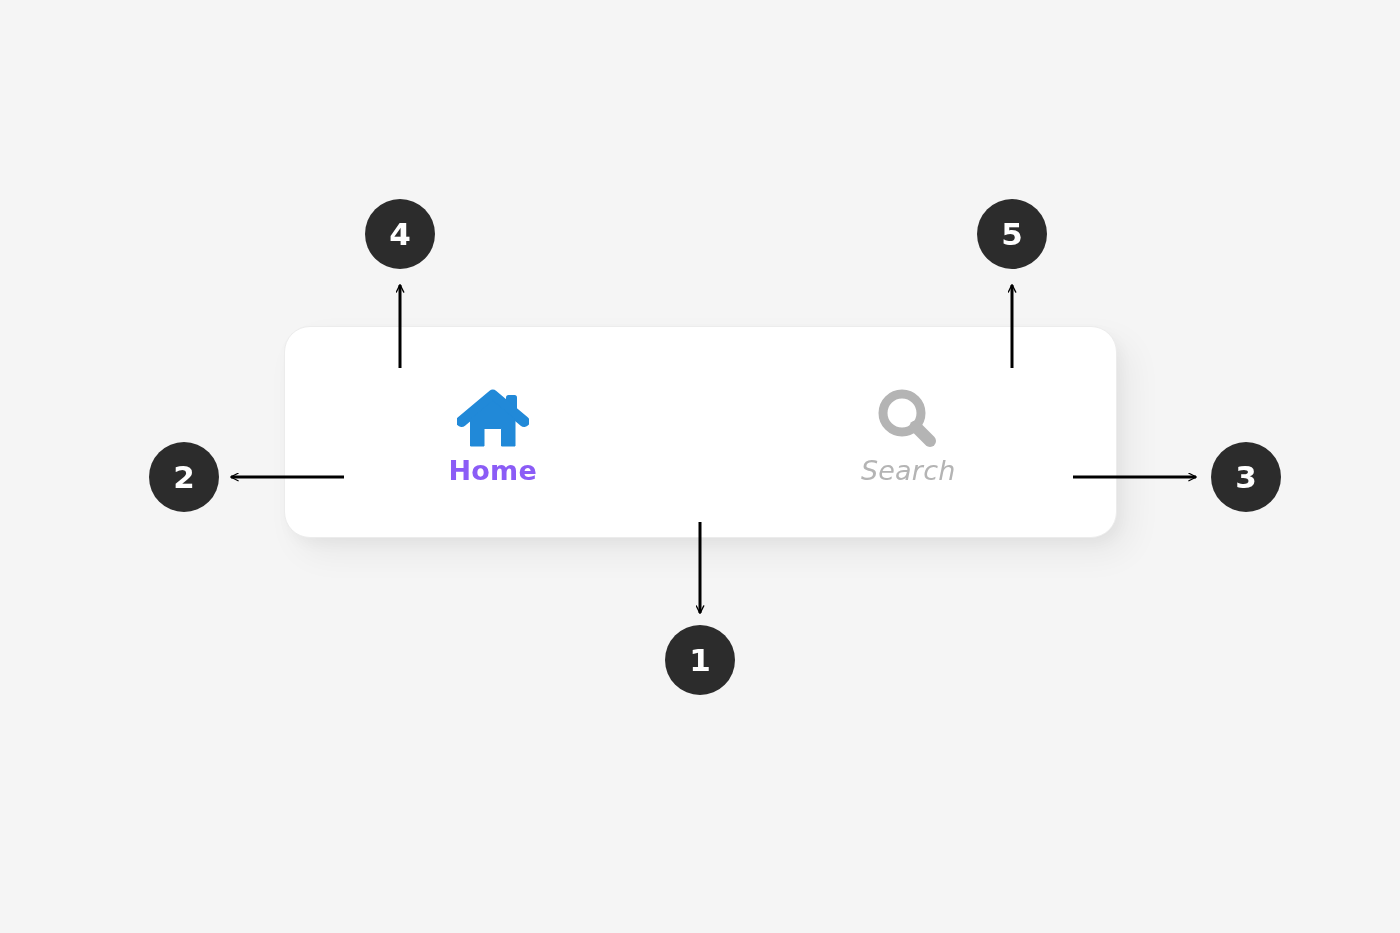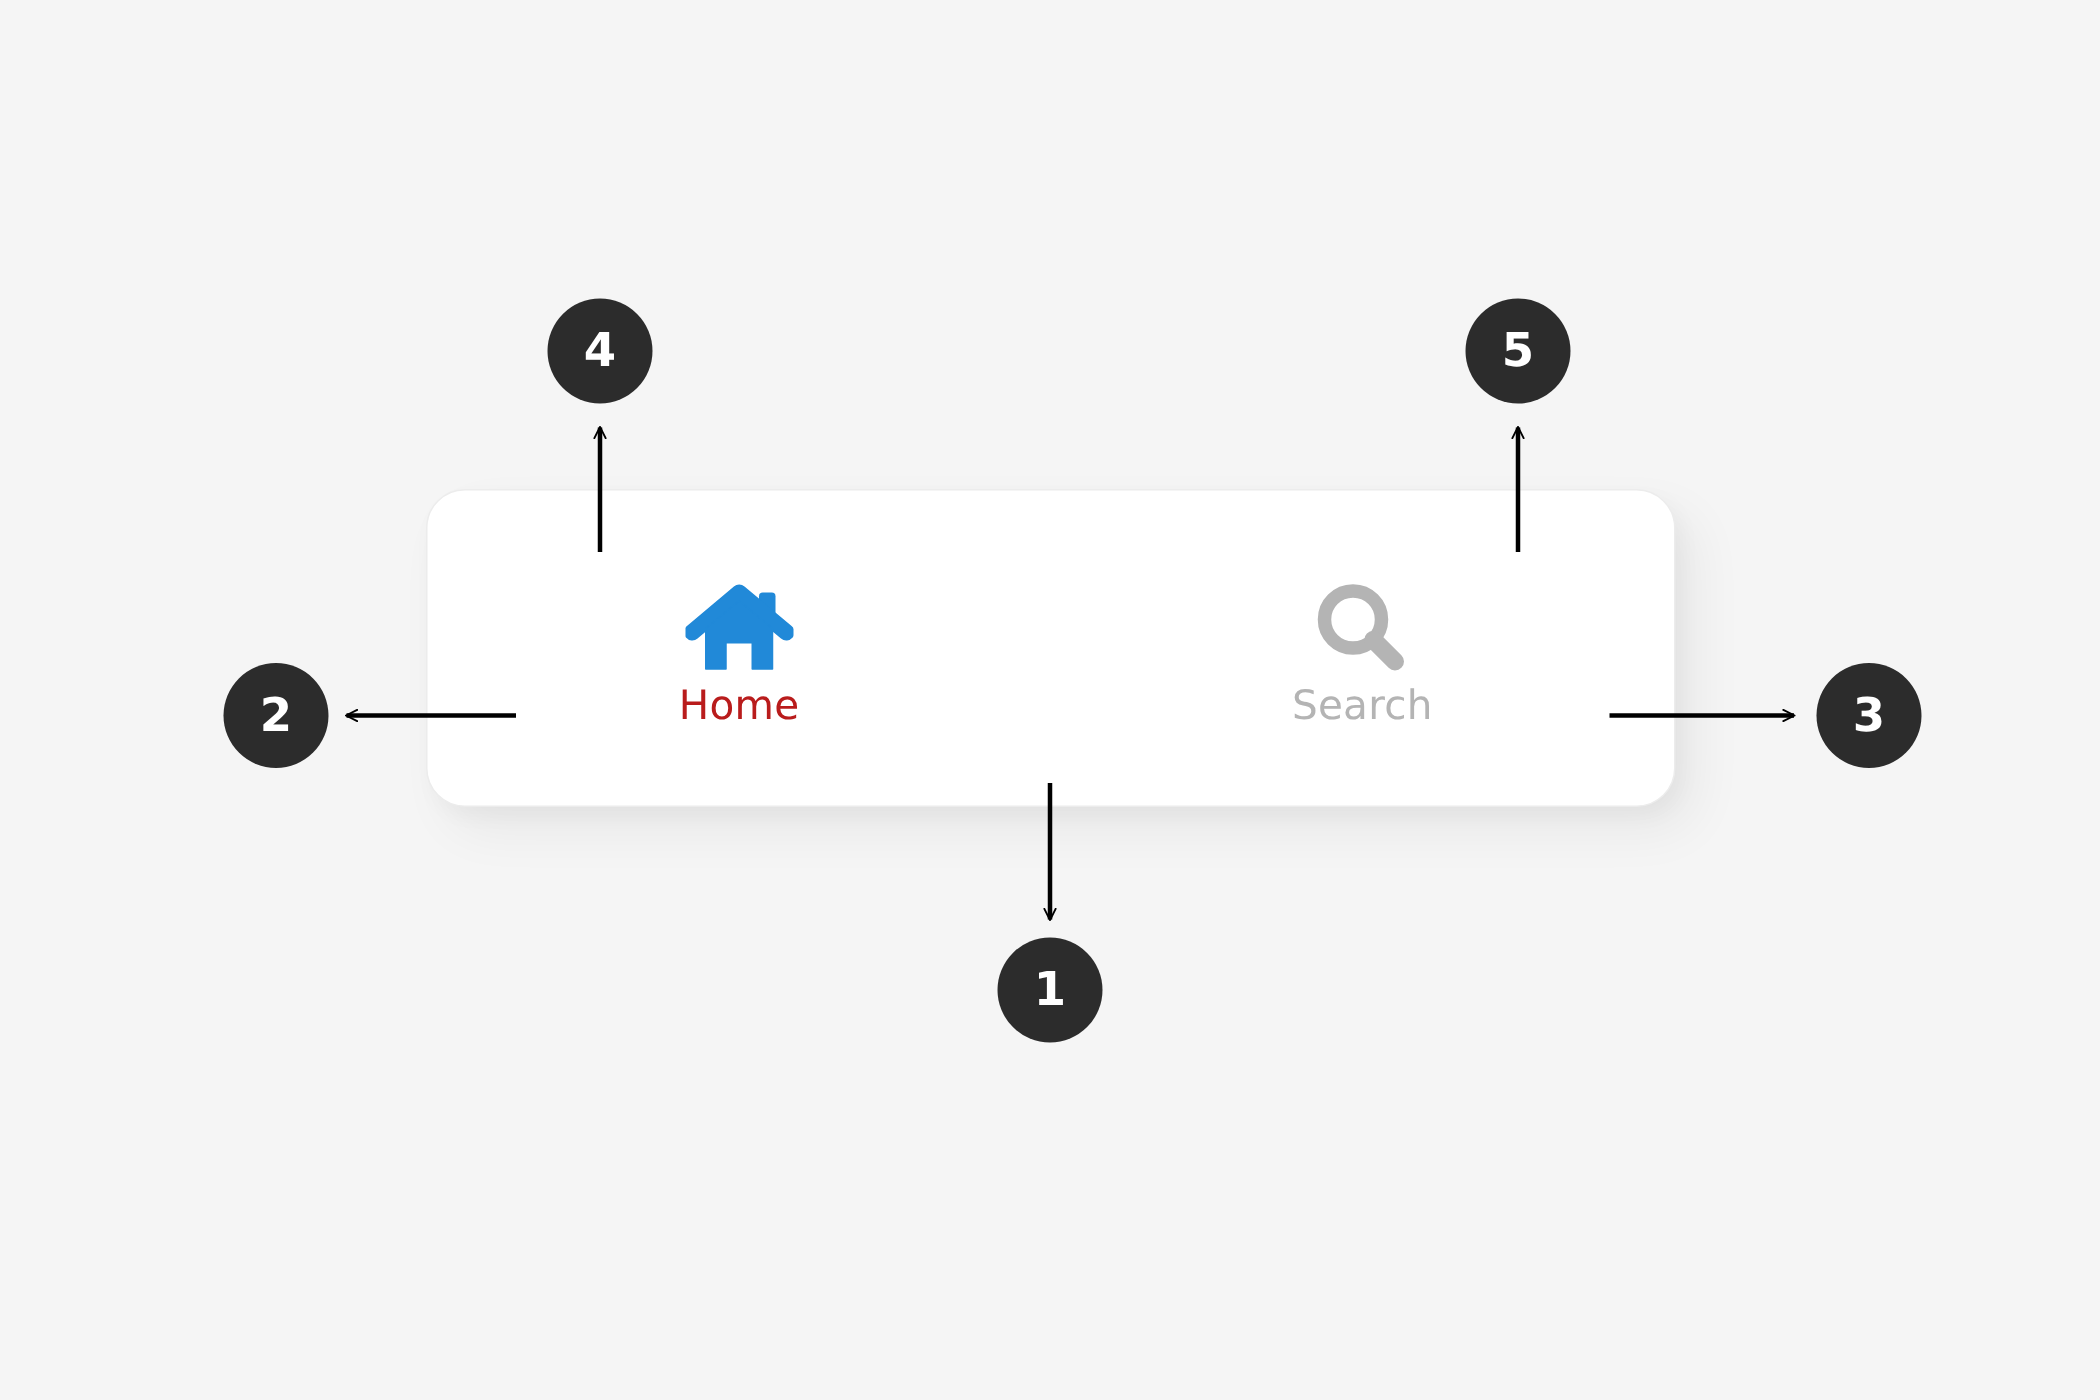--- a/index.html
+++ b/index.html
@@ -60,26 +60,27 @@
     margin-bottom: 6px;
   }
 
   .nav-label {
     font-size: 27px;
     letter-spacing: 0.2px;
     line-height: 1;
   }
 
   .nav-item.active .nav-label {
-    color: #b91c1c;
-    font-weight: 400;
+    color: #8b5cf6;
+    font-weight: 700;
   }
   .nav-item.inactive .nav-label {
     color: #b4b4b4;
     font-weight: 400;
+    font-style: italic;
   }
 
   
   .badge {
     position: absolute;
     width: 70px;
     height: 70px;
     border-radius: 50%;
     background: #2c2c2c;
     color: #ffffff;

